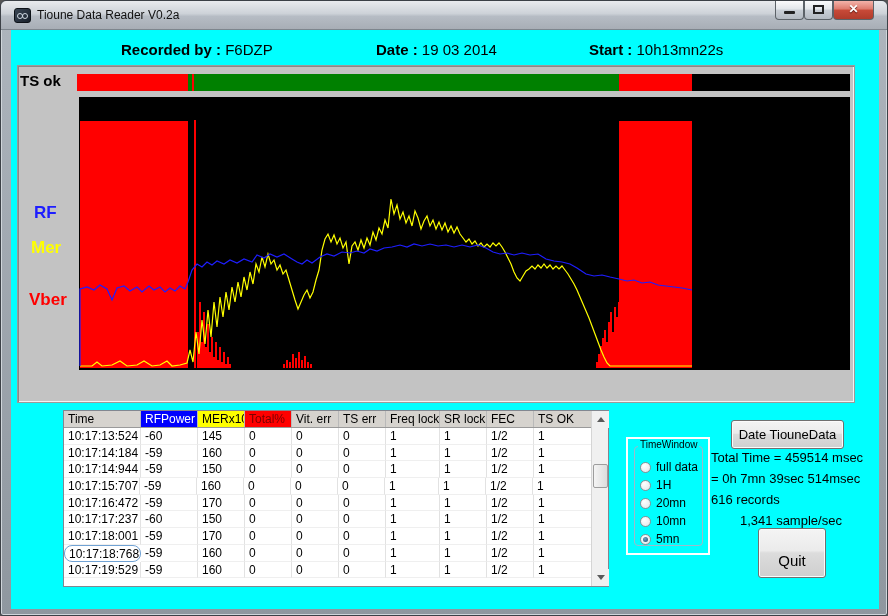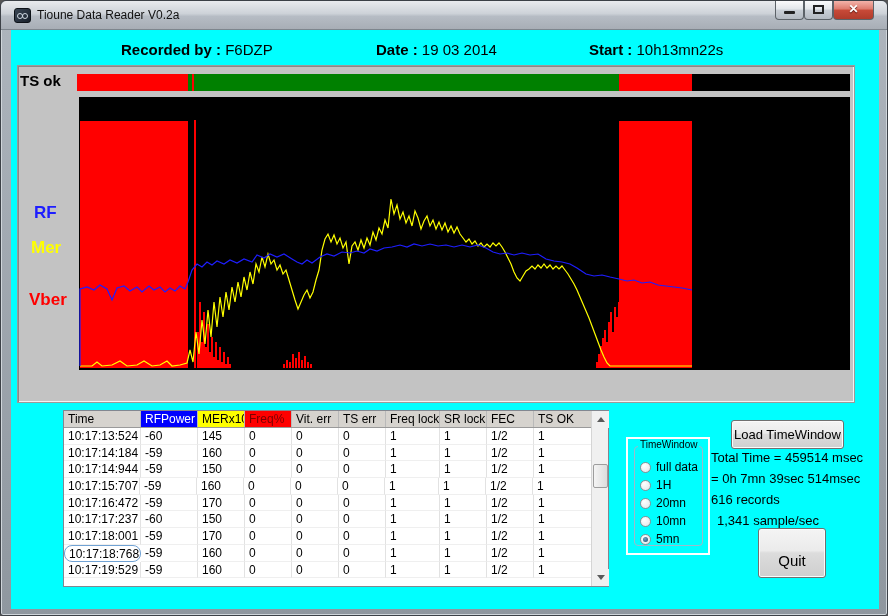--- a/index.html
+++ b/index.html
@@ -59,21 +59,21 @@
   .btn-quit{left:747px;top:498px;width:68px;height:50px;font-size:15px;line-height:64px;}
   .tw-box{position:absolute;left:615px;top:407px;width:84px;height:118px;border:2px solid #fff;}
   .tw-group{position:absolute;left:6px;top:7px;right:5px;bottom:7px;border:1px solid #9fb9c9;border-radius:4px;}
   .tw-legend{position:absolute;top:-8px;left:3px;padding:0 2px;background:#00ffff;font-size:10px;color:#000;white-space:nowrap;}
   .radio-row{position:relative;height:16px;margin:2px 0 0 5px;display:flex;align-items:center;text-align:center;}
   .radio{width:11px;height:11px;border-radius:50%;border:1px solid #8a9094;background:radial-gradient(circle at 35% 30%,#fff,#dfe5e9);position:relative;flex:none;}
   .radio.on:after{content:"";position:absolute;left:2px;top:2px;width:5px;height:5px;border-radius:50%;background:radial-gradient(circle at 40% 35%,#6fa4c8,#1e4a68);}
   .radio-label{font-size:12px;color:#000;margin-left:5px;white-space:nowrap;}
   .stats{position:absolute;left:700px;top:420px;width:168px;font-size:13px;color:#000;}
   .stats .ln{margin-bottom:6px;white-space:nowrap;}
-  .stats .ln.indent{padding-left:6px;margin-top:2px;}
+  .stats .ln.indent{padding-left:20px;margin-top:2px;margin-left:9px;}
   .footer{position:absolute;left:0px;top:556px;width:600px;text-align:center;font-size:12px;color:#000;}
 </style>
 </head>
 <body>
 
 <div class="window">
 
   <div class="titlebar">
     <div class="app-icon"></div>
     <div class="title-text">Tioune Data Reader V0.2a</div>
@@ -166,21 +166,21 @@
             <polyline points="1,269 1,192 8,190 15,193 21,188 28,192 33,203 38,191 45,189 51,194 58,190 63,195 70,189 75,193 81,190 86,195 91,191 96,194 101,189 106,192 109,185 113,173 118,167 123,170 128,165 133,168 138,164 145,167 151,163 158,166 165,162 173,165 178,158 185,161 191,157 198,160 205,157 213,162 218,165 223,167 228,163 233,166 241,160 248,157 255,159 263,155 271,156 278,154 285,156 291,152 298,154 305,151 313,150 321,148 328,150 335,147 343,149 351,147 359,149 367,148 375,150 383,148 391,150 399,148 407,151 414,155 421,157 428,156 435,158 443,156 451,158 459,157 467,162 475,164 483,165 491,167 498,171 507,177 515,179 523,178 531,180 540,182 548,184 555,183 563,186 571,185 579,188 587,189 595,190 603,191 613,193" fill="none" stroke="#1e1eff" stroke-width="1.2"></polyline>
           </svg>
       </div>
     </div>
 
     <div class="grid">
       <div class="grid-head" id="grid-head">
           <div class="hc" style="width: 77px; background: rgb(214, 211, 206); color: rgb(0, 0, 0);">Time</div>
           <div class="hc" style="width: 57px; background: rgb(0, 0, 255); color: rgb(255, 255, 255);">RFPower</div>
           <div class="hc" style="width: 47px; background: rgb(255, 255, 0); color: rgb(0, 0, 0);">MERx10</div>
-          <div class="hc" style="width: 47px; background: rgb(255, 0, 0); color: rgb(123, 0, 0);">Freq%</div>
+          <div class="hc" style="width: 47px; background: rgb(255, 0, 0); color: rgb(123, 0, 0);">Total%</div>
           <div class="hc" style="width: 47px; background: rgb(214, 211, 206); color: rgb(0, 0, 0);">Vit. err</div>
           <div class="hc" style="width: 47px; background: rgb(214, 211, 206); color: rgb(0, 0, 0);">TS err</div>
           <div class="hc" style="width: 54px; background: rgb(214, 211, 206); color: rgb(0, 0, 0);">Freq lock</div>
           <div class="hc" style="width: 47px; background: rgb(214, 211, 206); color: rgb(0, 0, 0);">SR lock</div>
           <div class="hc" style="width: 47px; background: rgb(214, 211, 206); color: rgb(0, 0, 0);">FEC</div>
           <div class="hc" style="width: 59px; background: rgb(214, 211, 206); color: rgb(0, 0, 0);">TS OK</div>
         </div>
       <div class="grid-body" id="grid-body">
           <div class="grid-row">
             <div class="c" style="width: 77px;">10:17:13:524</div>
@@ -295,21 +295,21 @@
         <div class="sbtn up">
             <span class="arrow up"></span>
           </div>
         <div class="thumb"></div>
         <div class="sbtn down">
             <span class="arrow down"></span>
           </div>
       </div>
     </div>
 
-    <div class="btn btn-load">Load TimeWindow</div>
+    <div class="btn btn-load">Date TiouneData</div>
 
     <div class="tw-box">
       <div class="tw-group">
         <div class="tw-legend">TimeWindow</div>
         <div id="tw-options" style="margin-top:12px">
             <div class="radio-row">
               <span class="radio"></span>
               <span class="radio-label">full data</span>
             </div>
             <div class="radio-row">

